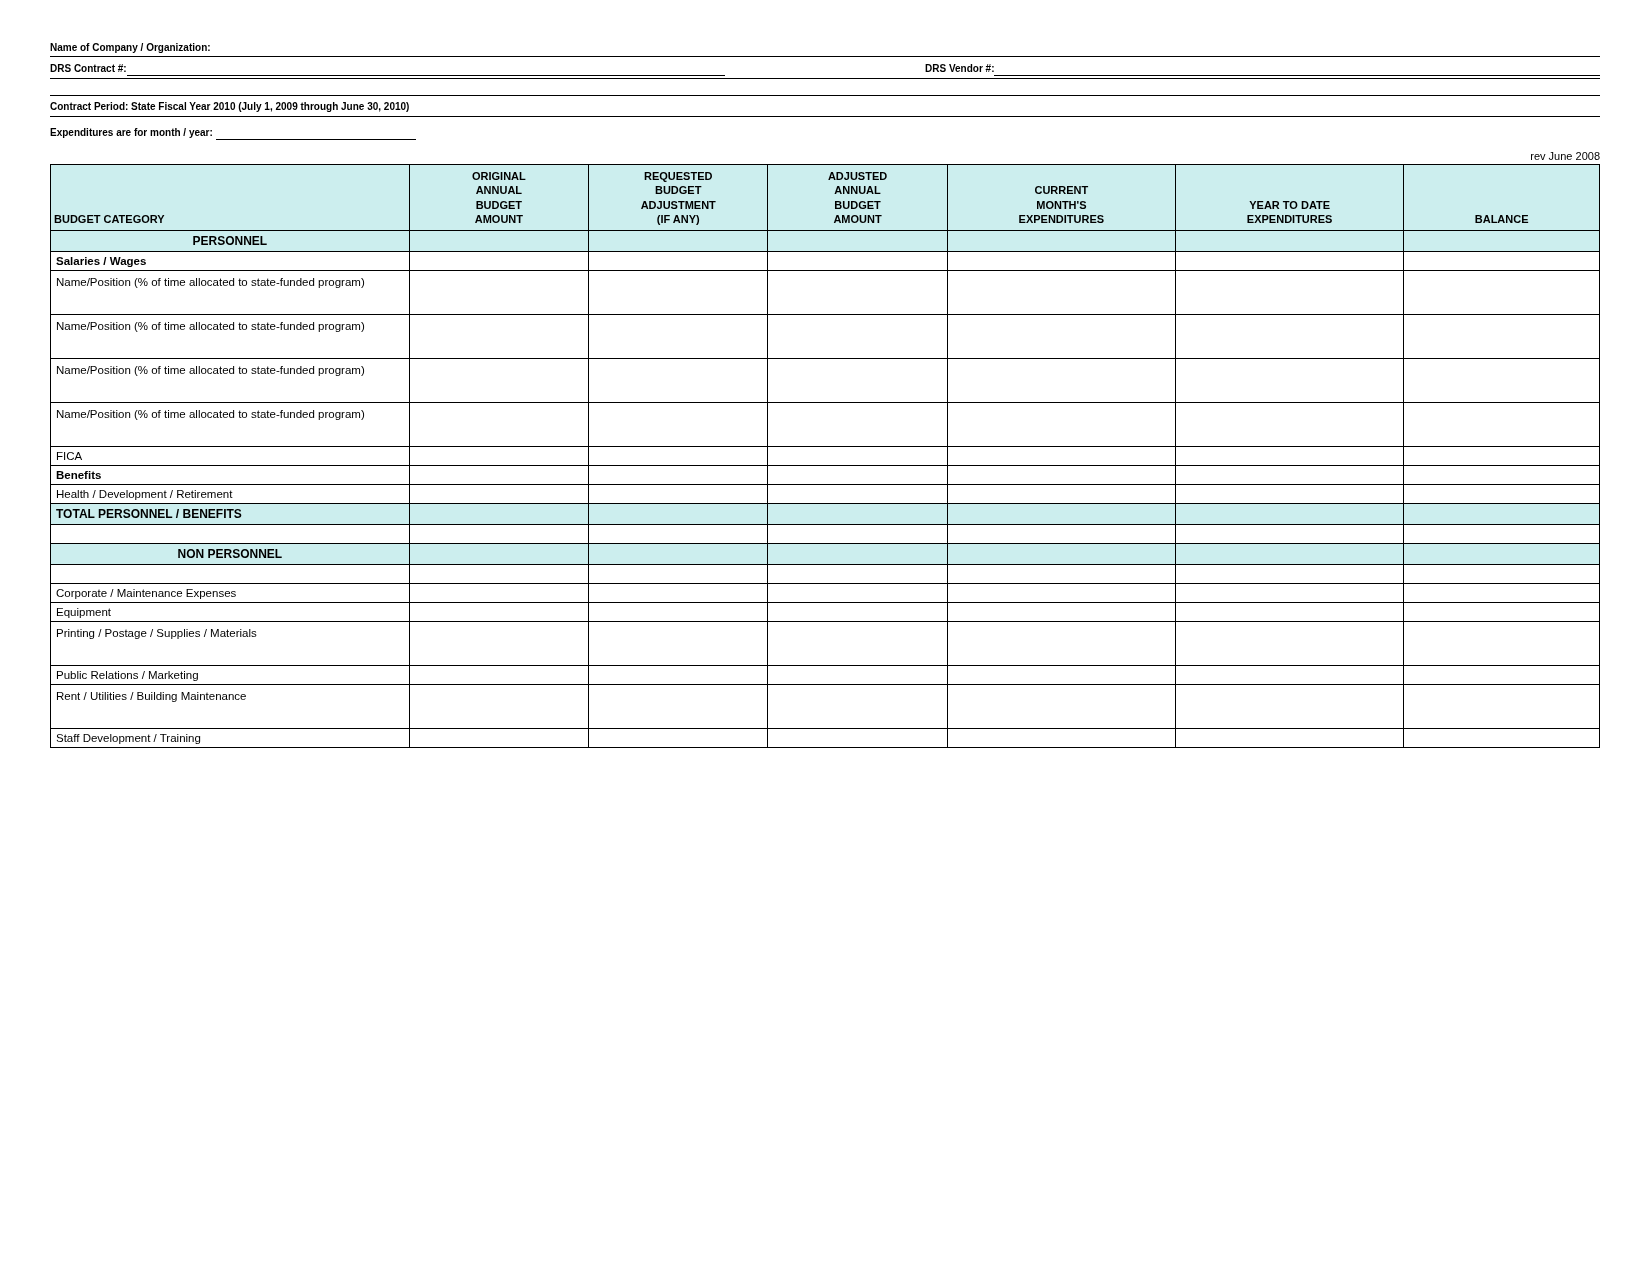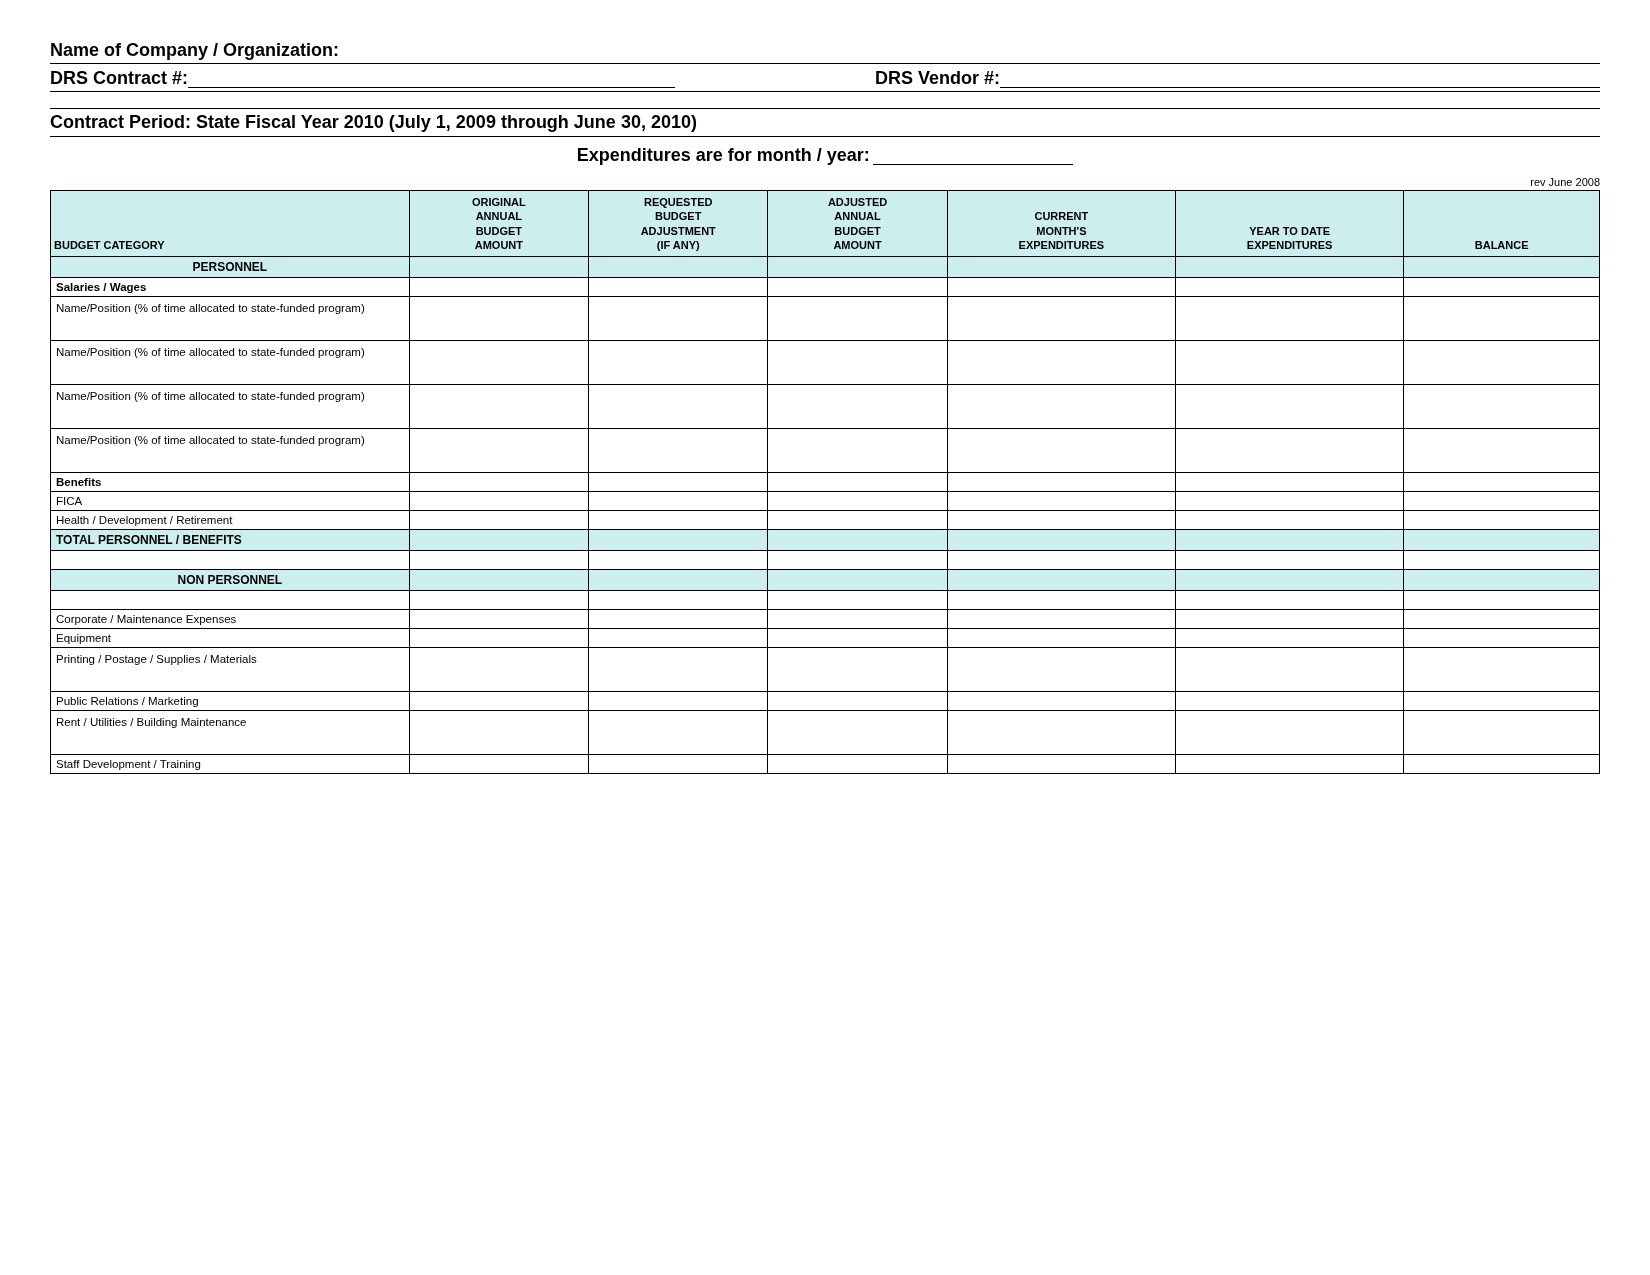--- a/index.html
+++ b/index.html
@@ -21,21 +21,21 @@
     }
     .header-line {
       display: flex;
       align-items: baseline;
       border-bottom: 1px solid #000;
       padding-bottom: 2px;
       margin-bottom: 4px;
     }
     .label-bold {
       font-weight: bold;
-      font-size: 18px;
+      font-size: 10px;
       white-space: nowrap;
     }
     .contract-row {
       display: flex;
       gap: 200px;
       border-bottom: 1px solid #000;
       padding-bottom: 2px;
       margin-bottom: 16px;
     }
     .contract-item {
@@ -48,21 +48,20 @@
       margin-left: 4px;
     }
     .contract-period-row {
       border-top: 1px solid #000;
       border-bottom: 1px solid #000;
       padding: 3px 0;
       margin-bottom: 8px;
     }
     .expenditures-row {
       margin-bottom: 5px;
-      text-align: center;
     }
     .rev-note {
       text-align: right;
       font-size: 11px;
       color: #000;
       margin-bottom: 2px;
     }
     table {
       border-collapse: collapse;
       width: 100%;
@@ -258,31 +257,31 @@
       <td>Name/Position (% of time allocated to state-funded program)</td>
       <td>&nbsp;</td>
       <td>&nbsp;</td>
       <td>&nbsp;</td>
       <td>&nbsp;</td>
       <td>&nbsp;</td>
       <td>&nbsp;</td>
     </tr>
 
     <tr>
+      <td>FICA</td>
+      <td>&nbsp;</td>
+      <td>&nbsp;</td>
+      <td>&nbsp;</td>
+      <td>&nbsp;</td>
+      <td>&nbsp;</td>
+      <td>&nbsp;</td>
+    </tr>
+
+    <tr>
       <td class="row-bold">Benefits</td>
-      <td>&nbsp;</td>
-      <td>&nbsp;</td>
-      <td>&nbsp;</td>
-      <td>&nbsp;</td>
-      <td>&nbsp;</td>
-      <td>&nbsp;</td>
-    </tr>
-
-    <tr>
-      <td>FICA</td>
       <td>&nbsp;</td>
       <td>&nbsp;</td>
       <td>&nbsp;</td>
       <td>&nbsp;</td>
       <td>&nbsp;</td>
       <td>&nbsp;</td>
     </tr>
 
     <tr>
       <td>Health / Development / Retirement</td>

